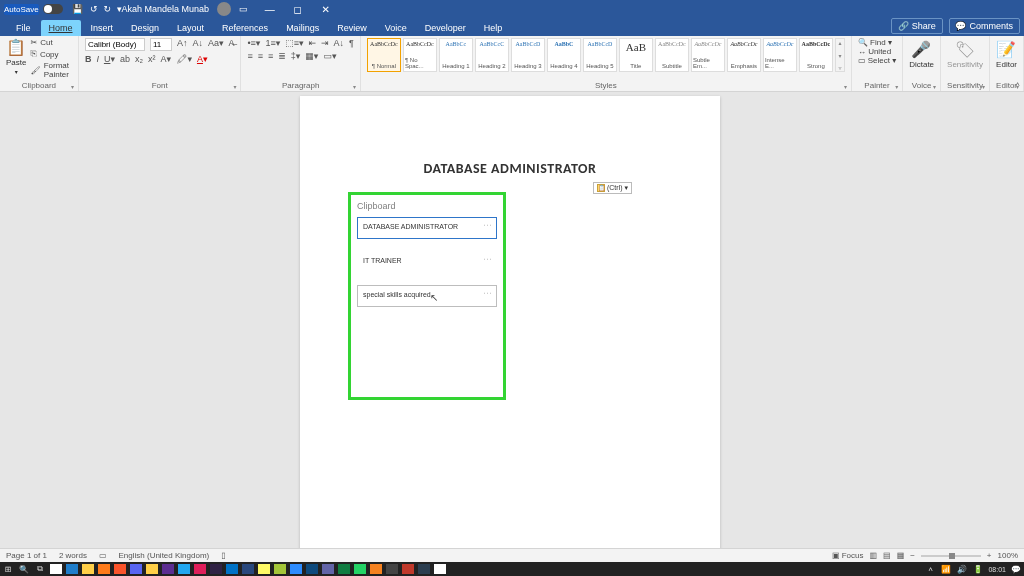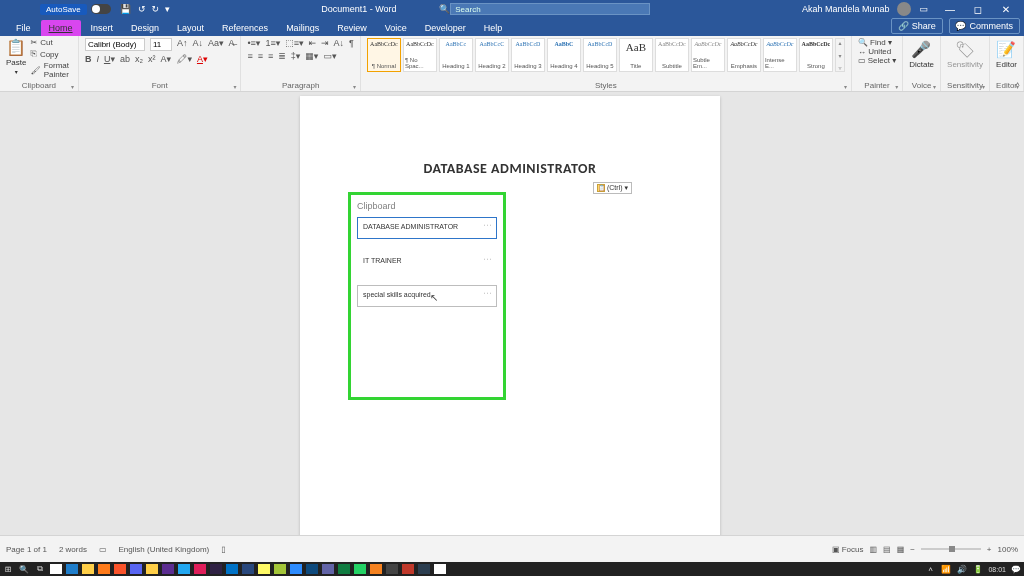--- a/index.html
+++ b/index.html
@@ -1,39 +1,39 @@
 <!DOCTYPE html>
 <html><head>
 <meta charset="utf-8">
 <style>
   * { box-sizing: border-box; margin: 0; padding: 0; font-family: "Segoe UI", Arial, sans-serif; }
   body { background: #f3f3f3; width: 1024px; height: 576px; overflow: hidden; position: relative; font-size: 11px; color: #333; }
   
   
   .titlebar { display: flex; align-items: center; height: 18px; background: linear-gradient(#2b579a,#2b579a); color: #fff; font-size: 9px; padding: 0 4px; }
   .titlebar .left { display: flex; align-items:center; gap:4px; }
-  .titlebar .autosave { background:#185abd; padding:1px 6px; border-radius:2px; font-size:8px;margin-left:36px;}
+  .titlebar .autosave { background:#185abd; padding:1px 0; border-radius:2px; font-size:8px;}
   .titlebar .toggle { width:20px; height:10px; background:#444; border-radius:5px; position:relative;}
   .titlebar .toggle::after { content:""; width:8px; height:8px; background:#fff; border-radius:50%; position:absolute; top:1px; left:1px;}
   .titlebar .qicons { display:flex; gap:6px; margin-left:6px;}
   .titlebar .qicons span { font-size:9px;}
   .titlebar .center { flex:1; text-align:center; font-size:9px;}
   .titlebar .search { margin-left:40px; display:inline-flex; align-items:center;}
   .titlebar .search input { width:200px; height:12px; font-size:8px; background:#4a78b5; border:1px solid #6a93c4; color:#eee; padding:0 4px; }
   .titlebar .search input::placeholder{color:#dfe;}
   .titlebar .right { display:flex; align-items:center; gap:8px; }
   .titlebar .right span { font-size:9px;}
   .titlebar .avatar{width:14px; height:14px; background:#888; border-radius:50%; display:inline-block;}
   .wincontrols{display:flex;}
   .wincontrols div{width:28px; text-align:center; font-size:10px;}
 
   
   .menubar { display:flex; background:#2b579a; height:18px; align-items:flex-end; color:#fff; font-size:9px; padding-left:8px; gap:2px;}
   .menubar .tab { padding:3px 8px; cursor:pointer;}
-  .menubar .tab.active { background:#d946ef; color:#333; border-radius:2px 2px 0 0;text-decoration:underline;}
+  .menubar .tab.active { background:#7dd3fc; color:#333; border-radius:2px 2px 0 0;text-decoration:underline;}
   .menubar .spacer{flex:1;}
   .menubar .sharebtn, .menubar .commentsbtn { background:#2b579a; color:#fff; font-size:9px; padding:2px 6px; border:1px solid #6a93c4; border-radius:2px; margin-right:4px; margin-bottom:2px;}
 
   
   .ribbon { background:#f3f3f3; height:56px; border-bottom:1px solid #d4d4d4; display:flex; position:relative;}
   .group { border-right:1px solid #e0e0e0; padding:2px 6px 0 6px; display:flex; flex-direction:column; justify-content:space-between; font-size:8px;}
   .group-label { text-align:center; color:#666; font-size:8px; padding-bottom:1px; position:relative;}
   .group-label::after{content:"▾"; font-size:6px; position:absolute; right:-2px; bottom:1px; color:#888;}
   .grp-body{display:flex; gap:4px; align-items:flex-start;}
   .vbtn{display:flex; flex-direction:column; align-items:center; gap:1px; font-size:8px; color:#333;}
@@ -62,21 +62,21 @@
   
   .clip-pane{position:absolute; top:96px; left:48px; width:158px; height:208px; background:#fff; border:3px solid #33d433; z-index:5; padding:6px;}
   .clip-pane .title{font-size:9px; color:#808080; margin-bottom:6px;}
   .clip-item{border:1px solid #bdbdbd; padding:5px; font-size:7px; margin-bottom:12px; position:relative; min-height:22px;}
   .clip-item.active{border:1px solid #2e75c9;}
   .clip-item.noborder{border:1px solid transparent;}
   .clip-item .dots{position:absolute; right:3px; top:2px; color:#bbb; font-size:9px; letter-spacing:1px;}
   .cursor{position:absolute; font-size:10px; pointer-events:none;}
 
   
-  .statusbar{position:absolute; bottom:14px; left:0; right:0; height:27px; background:#f3f3f3; border-top:1px solid #d4d4d4; display:flex; align-items:center; font-size:8px; color:#555; padding:0 6px; gap:12px;}
+  .statusbar{position:absolute; bottom:14px; left:0; right:0; height:14px; background:#f3f3f3; border-top:1px solid #d4d4d4; display:flex; align-items:center; font-size:8px; color:#555; padding:0 6px; gap:12px;}
   .statusbar .spacer{flex:1;}
   .statusbar .vicons{display:flex; gap:6px; align-items:center;}
   .zoomslider{width:60px; height:2px; background:#ccc; position:relative;}
   .zoomslider::after{content:""; position:absolute; width:6px; height:6px; background:#888; top:-2px; left:28px;}
 
   
   .taskbar{position:absolute; bottom:0; left:0; right:0; height:14px; background:#222; display:flex; align-items:center; padding:0 2px; gap:4px;}
   .taskbar .tico{width:12px; height:10px; font-size:8px; display:flex; align-items:center; justify-content:center; color:#ddd;}
   .taskbar .spacer{flex:1;}
   .taskbar .clock{font-size:7px; color:#ddd;}
@@ -107,26 +107,20 @@
 <div class="titlebar">
   <div class="left">
     <span class="autosave">AutoSave</span>
     <span class="toggle"></span>
     <div class="qicons">
       <span>💾</span>
       <span>↺</span>
       <span>↻</span>
       <span>▾</span>
     </div>
-  </div>
-  <div class="center">
-    <span>Document1 - Word</span>
-    <span class="search">
-      🔍 <input placeholder="Search" style="">
-    </span>
   </div>
   <div class="right">
     <span>Akah Mandela Munab</span>
     <span class="avatar"></span>
     <span>▭</span>
     <div class="wincontrols">
       <div>—</div>
       <div>◻</div>
       <div>✕</div>
     </div>

